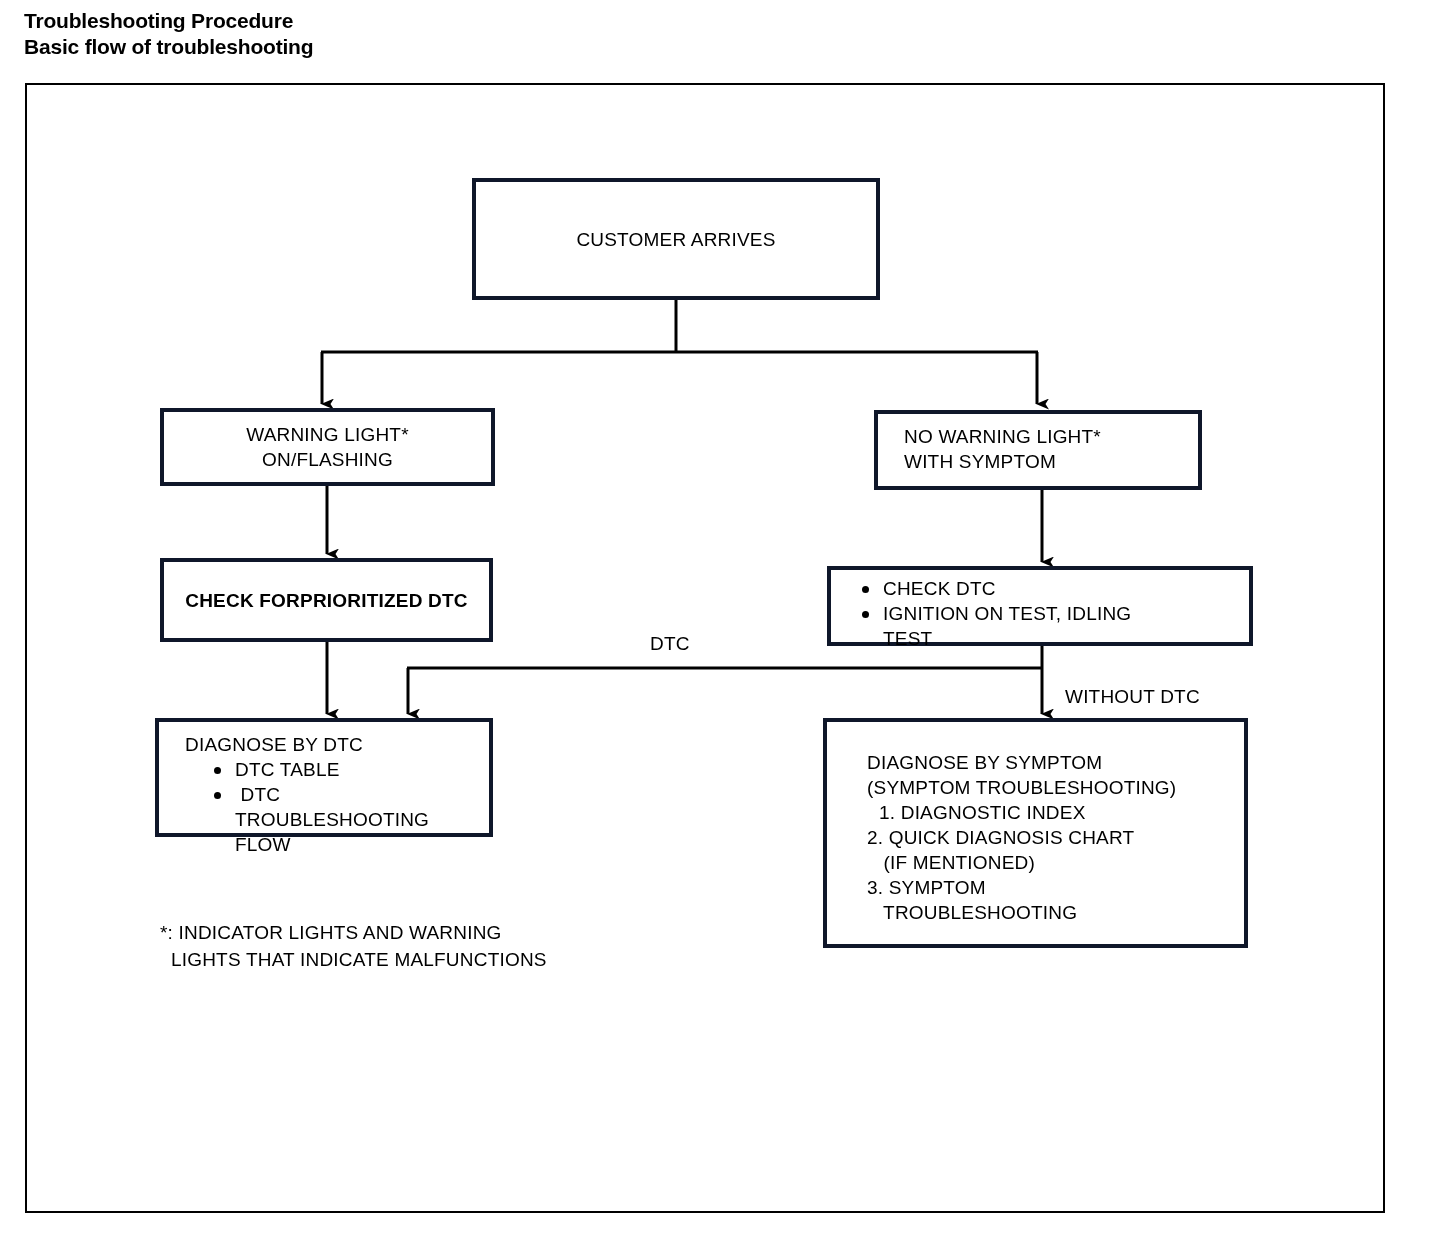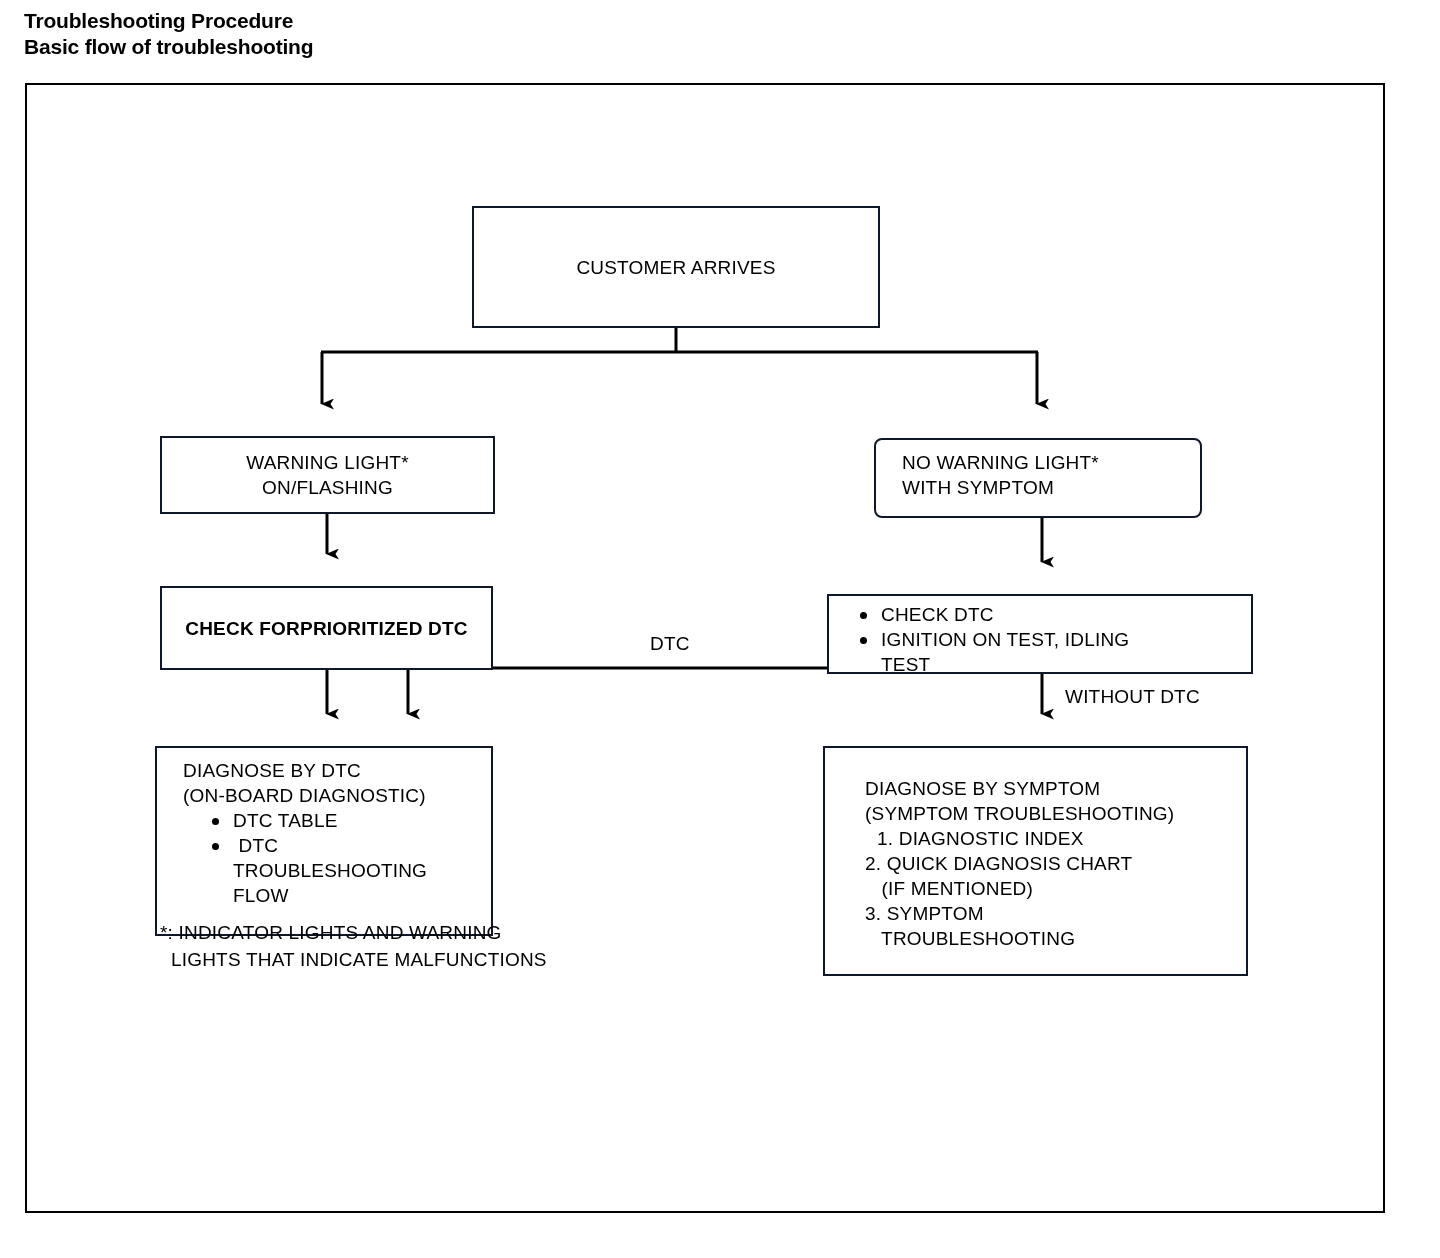--- a/index.html
+++ b/index.html
@@ -31,37 +31,36 @@
     left: 25px;
     top: 83px;
     width: 1360px;
     height: 1130px;
     border: 2px solid #000;
     box-sizing: border-box;
   }
 
   .node {
     position: absolute;
-    border: 2px solid #0f172a;
+    border: 4px solid #0f172a;
     box-sizing: border-box;
     background: #fff;
     font-size: 19px;
     line-height: 25px;
     letter-spacing: 0.2px;
-    margin-top: 28px;
   }
   .node .txt { display: block; white-space: pre; }
 
   .node.center {
     display: flex;
     align-items: center;
     justify-content: center;
     text-align: center;
   }
-  .node.padleft { padding: 10px 8px 0 26px; border-radius: 8px; }
+  .node.padleft { padding: 10px 8px 0 26px; }
 
   .bullet-list { list-style: none; margin: 0; padding: 0; }
   .bullet-list li {
     position: relative;
     padding-left: 26px;
     white-space: pre;
   }
   .bullet-list li::before {
     content: "";
     position: absolute;
@@ -165,23 +164,22 @@
 </div>
 
 <div class="node" style="left:827px; top:566px; width:426px; height:80px; padding:6px 0 0 26px;">
   <ul class="bullet-list">
     <li>CHECK DTC</li>
     <li>IGNITION ON TEST, IDLING</li>
     <li class="nobullet">TEST</li>
   </ul>
 </div>
 
-<div class="node" style="left:155px; top:718px; width:338px; height:190px; padding:10px 0 0 26px;">
+<div class="node" style="left:155px; top:718px; width:338px; height:119px; padding:10px 0 0 26px;">
   <div class="plainline">DIAGNOSE BY DTC</div>
-  <div class="plainline">(ON-BOARD DIAGNOSTIC)</div>
   <ul class="bullet-list" style="padding-left:24px;">
     <li>DTC TABLE</li>
     <li> DTC</li>
     <li class="nobullet">TROUBLESHOOTING</li>
     <li class="nobullet">FLOW</li>
   </ul>
 </div>
 
 <div class="node" style="left:823px; top:718px; width:425px; height:230px; padding:28px 0 0 40px;">
   <div class="plainline">DIAGNOSE BY SYMPTOM</div>

